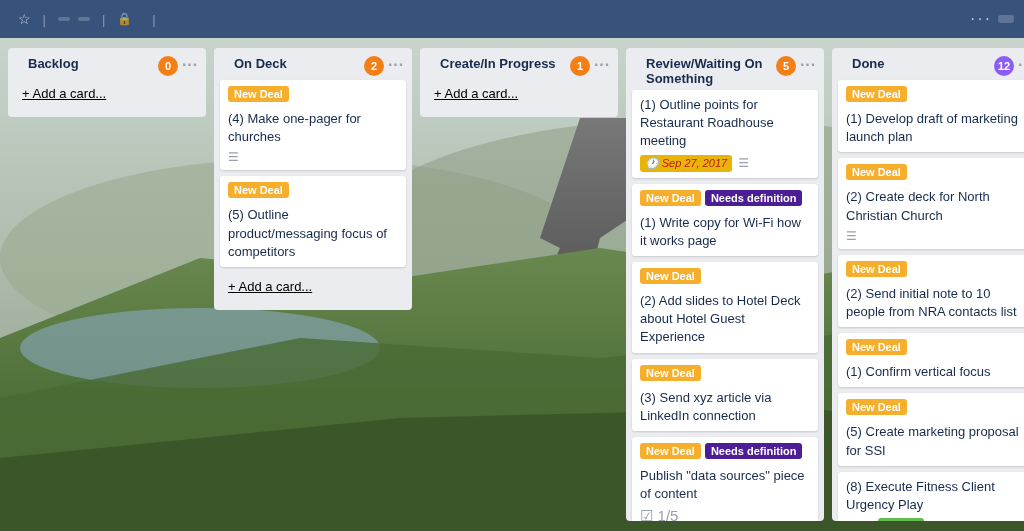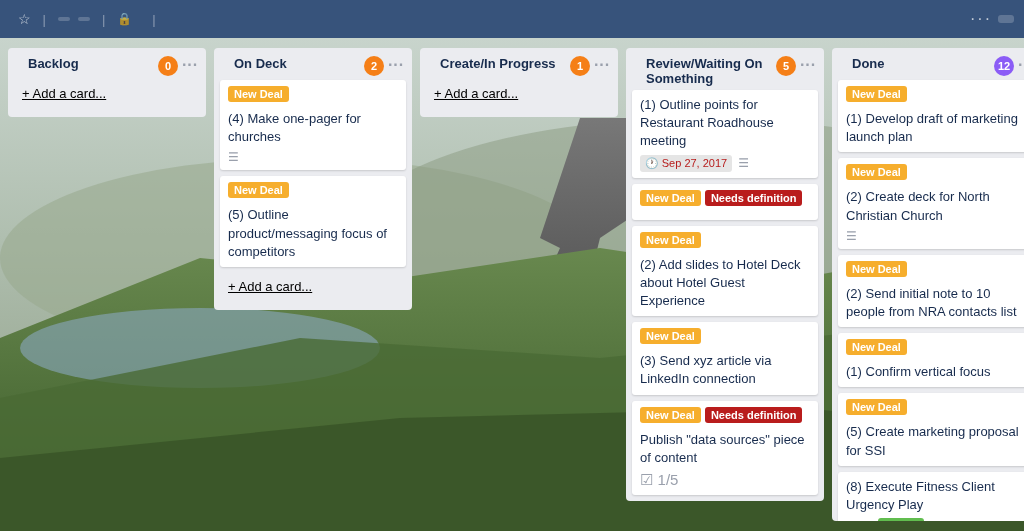--- a/index.html
+++ b/index.html
@@ -180,21 +180,21 @@
     .card-label {
       display: inline-block;
       border-radius: 3px;
       padding: 2px 6px;
       font-size: 11px;
       font-weight: 700;
       color: #fff;
       margin-bottom: 4px;
     }
     .card-label.yellow { background: #f6ae2d; }
-    .card-label.blue { background: #b91c1c; }
+    .card-label.blue { background: #4c1d95; }
     .card-labels {
       display: flex;
       gap: 4px;
       flex-wrap: wrap;
       margin-bottom: 4px;
     }
     .card-text {
       color: #172b4d;
       font-size: 13px;
       line-height: 1.4;
@@ -208,21 +208,21 @@
     .card-date {
       background: #fde68a;
       color: #856404;
       border-radius: 3px;
       padding: 2px 5px;
       font-size: 11px;
       display: flex;
       align-items: center;
       gap: 3px;
     }
-    .card-date.overdue { background: #e5e5e5; color: #b71c1c; }
+    .card-date.overdue { background: #eab308; color: #b71c1c; font-style: italic; }
     .card-icon {
       color: #9aa0ac;
       font-size: 12px;
     }
     .card-checklist {
       display: flex;
       align-items: center;
       gap: 3px;
       font-size: 15px;
       color: #9aa0ac;
@@ -367,20 +367,21 @@
           <div class="card-footer">
             <span class="card-date overdue">🕐 Sep 27, 2017</span>
             <span class="card-icon">☰</span>
           </div>
         </div>
         <div class="card">
           <div class="card-labels">
             <span class="card-label yellow">New Deal</span>
             <span class="card-label blue">Needs definition</span>
           </div>
+          <div class="card-text">(1) Write copy for Wi-Fi how it works page</div>
         </div>
         <div class="card">
           <div class="card-labels">
             <span class="card-label yellow">New Deal</span>
           </div>
           <div class="card-text">(2) Add slides to Hotel Deck about Hotel Guest Experience</div>
         </div>
         <div class="card">
           <div class="card-labels">
             <span class="card-label yellow">New Deal</span>

